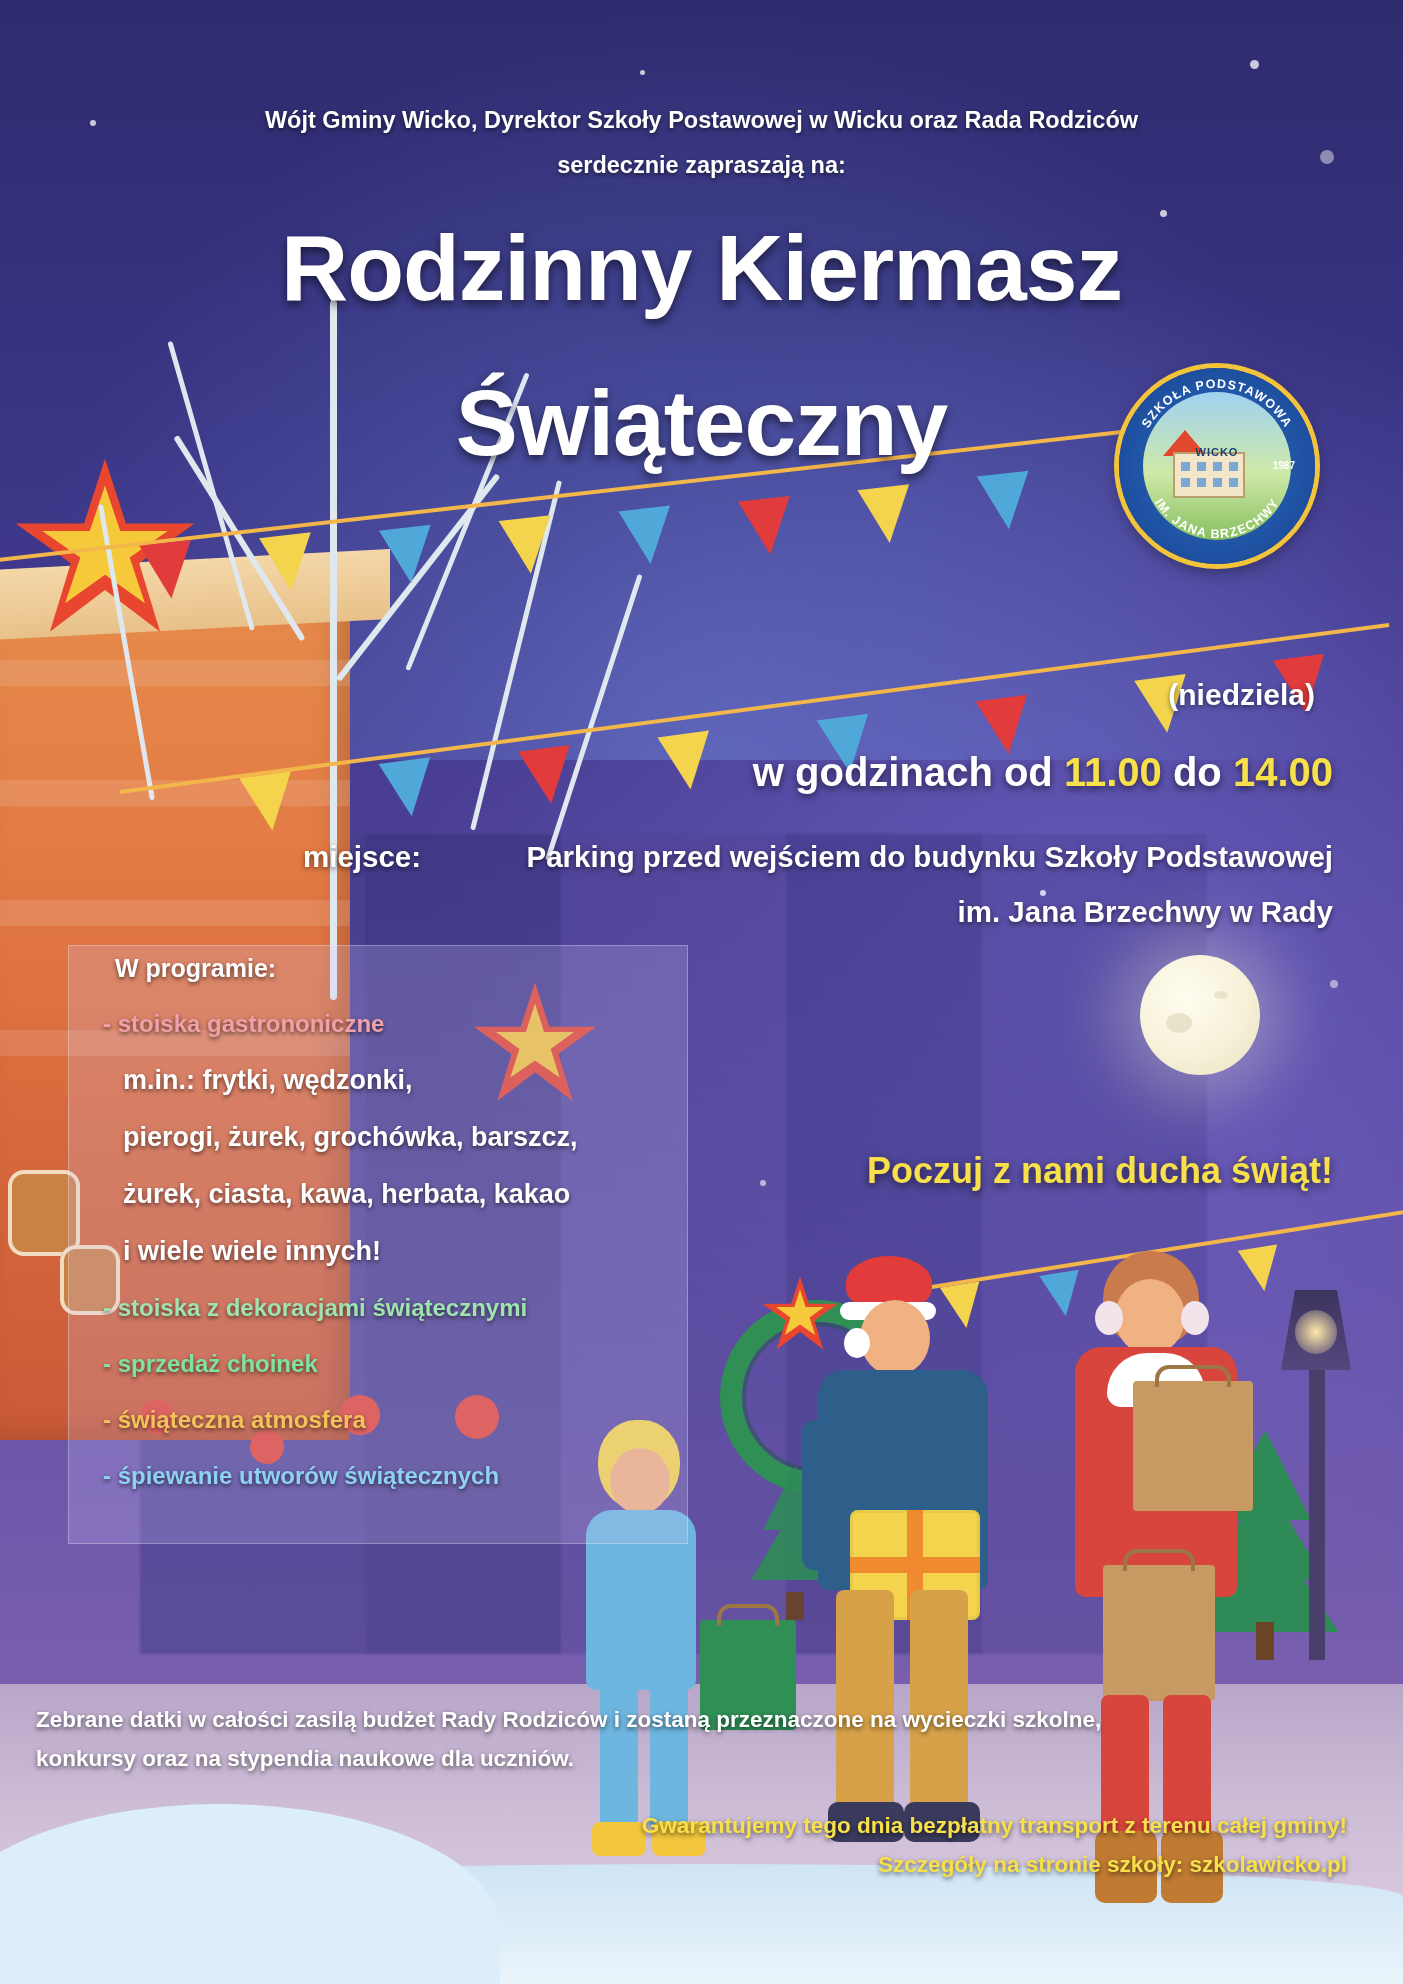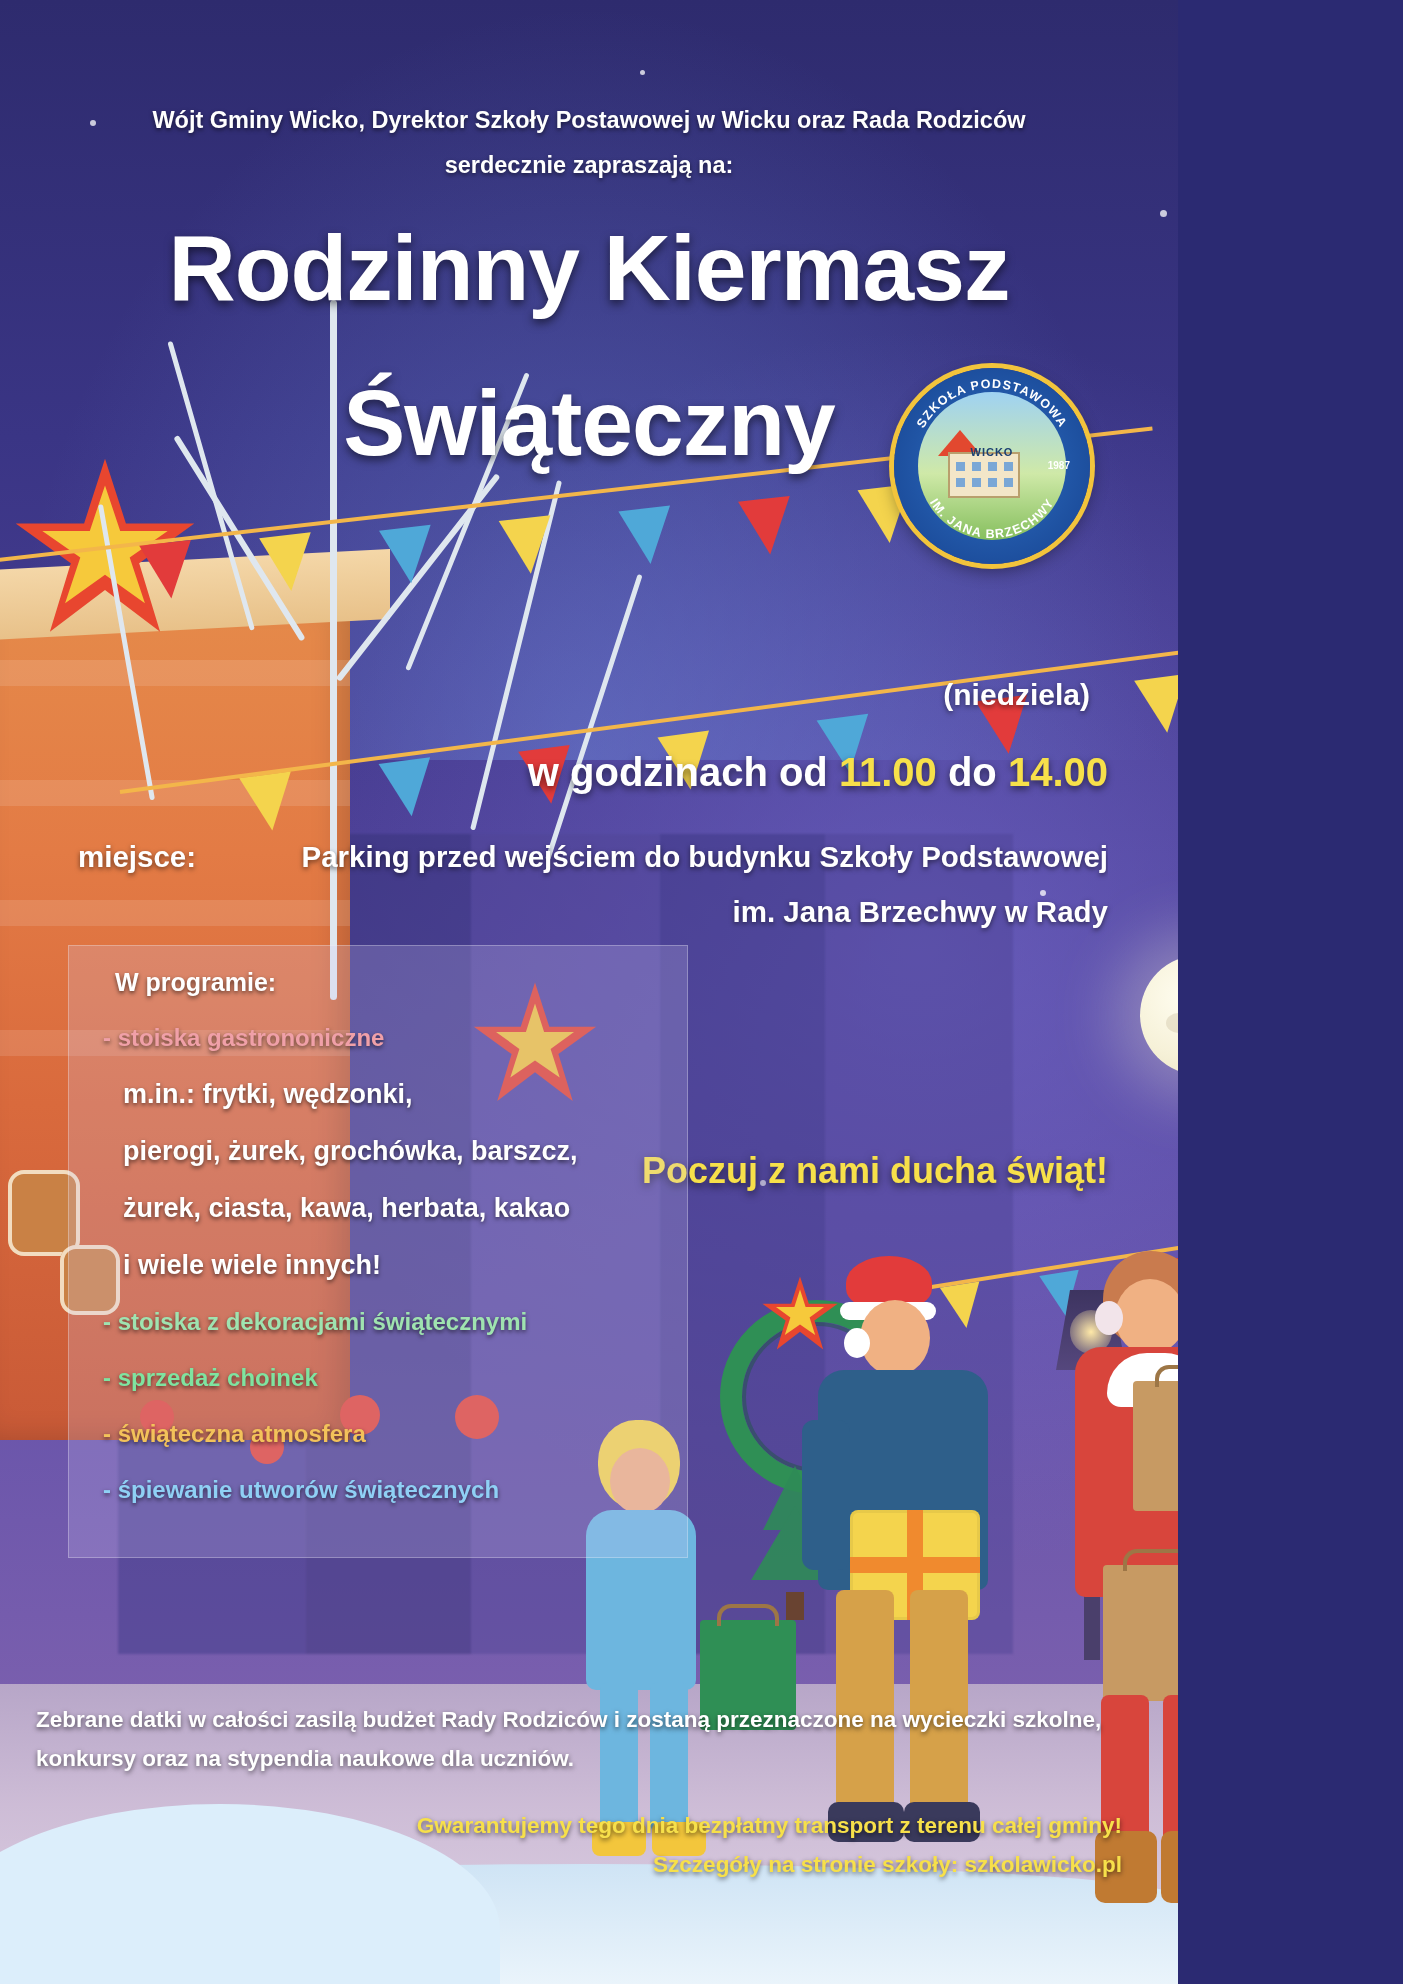--- a/index.html
+++ b/index.html
@@ -4,21 +4,21 @@
 <style>
   html,body{margin:0;padding:0;}
   body{
     width:1403px;height:1984px;
     font-family:"Liberation Sans", sans-serif;
     overflow:hidden;
     background:#2b2a72;
   }
   #poster{
     position:relative;
-    width:1178px;height:1984px;
+    width:1403px;height:1984px;
     overflow:hidden;
     background:
       radial-gradient(circle at 78% 48%, rgba(120,110,210,.55) 0%, rgba(80,70,170,0) 45%),
       linear-gradient(180deg,#2e2b6e 0%, #3a3585 22%, #4b3f95 42%, #5b4ba3 58%, #6b56ab 72%, #7a5fae 86%, #8a6ab4 100%);
   }
 
   
   .sky-glow{
     position:absolute;left:0;top:0;width:100%;height:760px;
     background:radial-gradient(ellipse at 50% 100%, rgba(110,140,220,.45), rgba(60,60,150,0) 70%);
@@ -153,21 +153,21 @@
   }
   .place .lbl{float:left;margin-left:110px;}
   .slogan{
     right:70px;top:1150px;width:760px;text-align:right;
     font-size:36px;font-weight:bold;color:#f7e04a;
     text-shadow:0 3px 8px rgba(0,0,0,.6);
   }
 
   
   .program{
-    position:absolute;left:68px;top:945px;width:620px;padding:22px 26px 26px 26px;
+    position:absolute;left:68px;top:945px;width:620px;padding:8px 26px 26px 26px;
     background:rgba(210,200,245,.22);
     border:1px solid rgba(255,255,255,.28);
     box-sizing:border-box;
   }
   .program h3{
     margin:0 0 26px 20px;font-size:25px;color:#fff;font-weight:bold;
     text-shadow:0 2px 4px rgba(0,0,0,.6);
   }
   .program .row{
     font-size:24px;font-weight:bold;line-height:1.25;margin:0 0 26px 8px;color:#fff;

